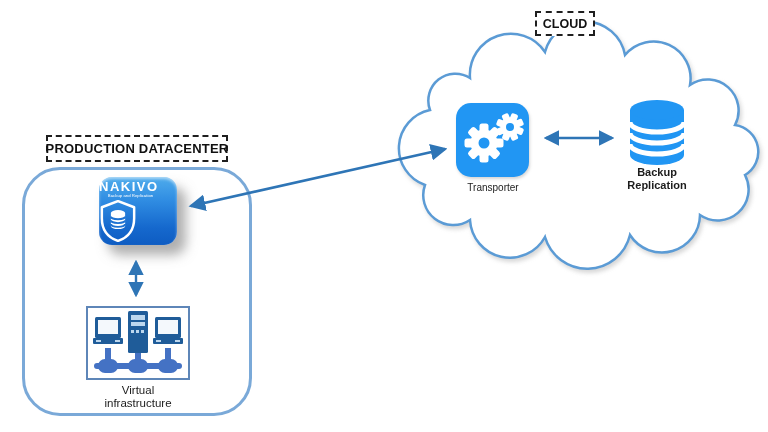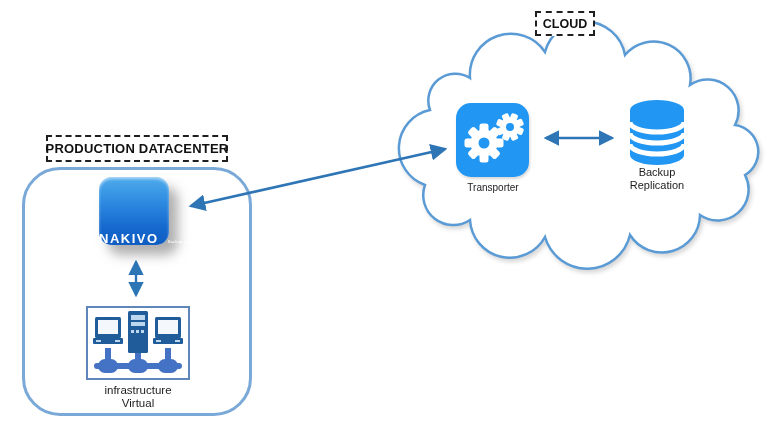--- a/index.html
+++ b/index.html
@@ -20,39 +20,39 @@
   #cloud-label{left:535px;top:11px;width:56px;height:21px;font-size:12.5px;}
 
   
   #prod-box{
     left:22px;top:167px;width:224px;height:243px;
     border:3px solid #7AA9D8;border-radius:38px;background:transparent;
   }
 
   
   #nakivo-logo{
-    left:99px;top:177px;width:70px;height:68px;border-radius:13px;
+    left:99px;top:177px;width:78px;height:68px;border-radius:13px;
     background:linear-gradient(180deg,#4FACEC 0%,#2F8CE2 35%,#1568CD 75%,#0E5CC2 100%);
     box-shadow:9px 10px 12px rgba(110,110,110,.55), inset 0 2px 3px rgba(255,255,255,.55);
-    display:flex;flex-direction:row;align-items:flex-end;
+    display:flex;flex-direction:column;align-items:flex-start;
   }
   #nakivo-brand{color:#fff;font-weight:bold;font-size:13px;letter-spacing:1.5px;margin-top:4px;line-height:12px;}
   #nakivo-tagline{color:#fff;font-size:6px;line-height:6px;transform:scale(.72);transform-origin:center top;white-space:nowrap;}
 
   
   #vi-box{
     left:86px;top:306px;width:104px;height:74px;background:#fff;
     border:2px solid #5E86B8;box-sizing:border-box;
   }
   .node-label{
     position:absolute;text-align:center;color:#1c1c1c;font-size:11.5px;line-height:13px;
   }
   #vi-label{left:74px;top:384px;width:128px;}
   #transporter-label{left:446px;top:181px;width:94px;font-size:10px;}
-  #repo-label{left:612px;top:166px;width:90px;font-size:11px;}
+  #repo-label{left:612px;top:166px;width:90px;font-size:11px;font-weight:bold;}
   .node-label span{display:block;}
 
   
   #transporter-icon{
     left:456px;top:103px;width:73px;height:74px;border-radius:15px;background:#2196F3;
     box-shadow:1px 2px 3px rgba(90,90,90,.25);
   }
   #repo-icon{left:628px;top:99px;}
   .layer{left:0;top:0;pointer-events:none;}
 </style>
@@ -133,22 +133,22 @@
       <g>
         <rect x="67" y="9" width="26" height="21" rx="1.5" fill="#1F5C99"></rect>
         <rect x="70" y="12" width="20" height="14" fill="#F4F8FC"></rect>
         <rect x="65" y="30" width="30" height="6" rx="1" fill="#1F5C99"></rect>
         <rect x="68" y="32" width="5" height="2" fill="#BDD7EE"></rect>
         <rect x="87" y="32" width="5" height="2" fill="#BDD7EE"></rect>
       </g>
     </svg>
   </div>
   <div class="node-label" id="vi-label">
+    <span>Virtual</span>
     <span>infrastructure</span>
-    <span>Virtual</span>
   </div>
 
   <div class="abs" id="transporter-icon">
     <svg width="73" height="74" viewBox="0 0 73 74">
 
       <g>
         <g fill="#ffffff">
           <rect x="23.5" y="20.5" width="9" height="39" rx="2.5"></rect>
           <rect x="23.5" y="20.5" width="9" height="39" rx="2.5" transform="rotate(45 28 40)"></rect>
           <rect x="23.5" y="20.5" width="9" height="39" rx="2.5" transform="rotate(90 28 40)"></rect>

